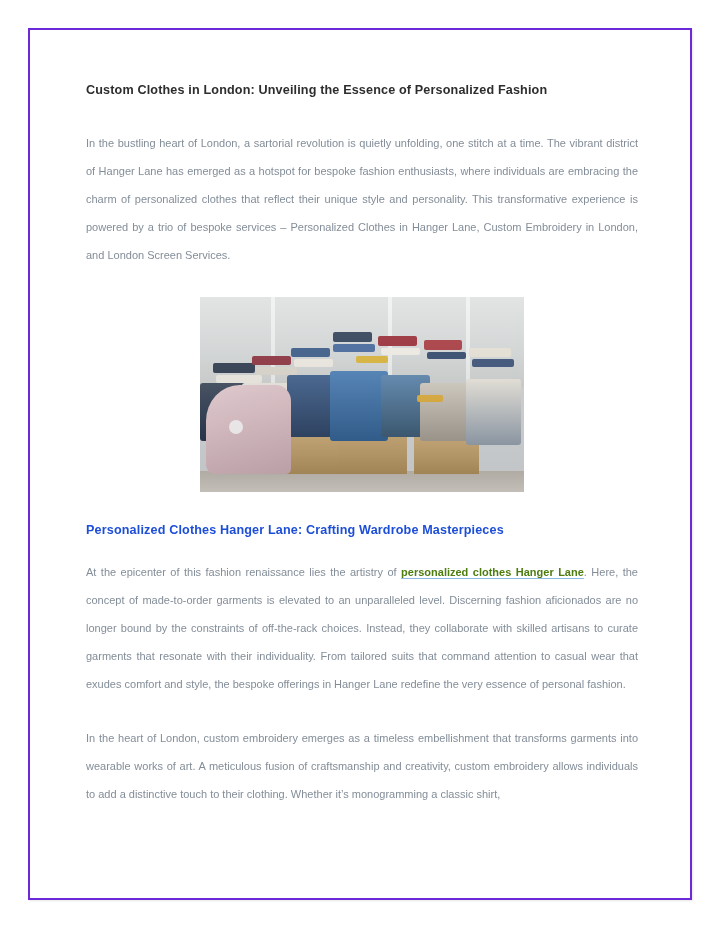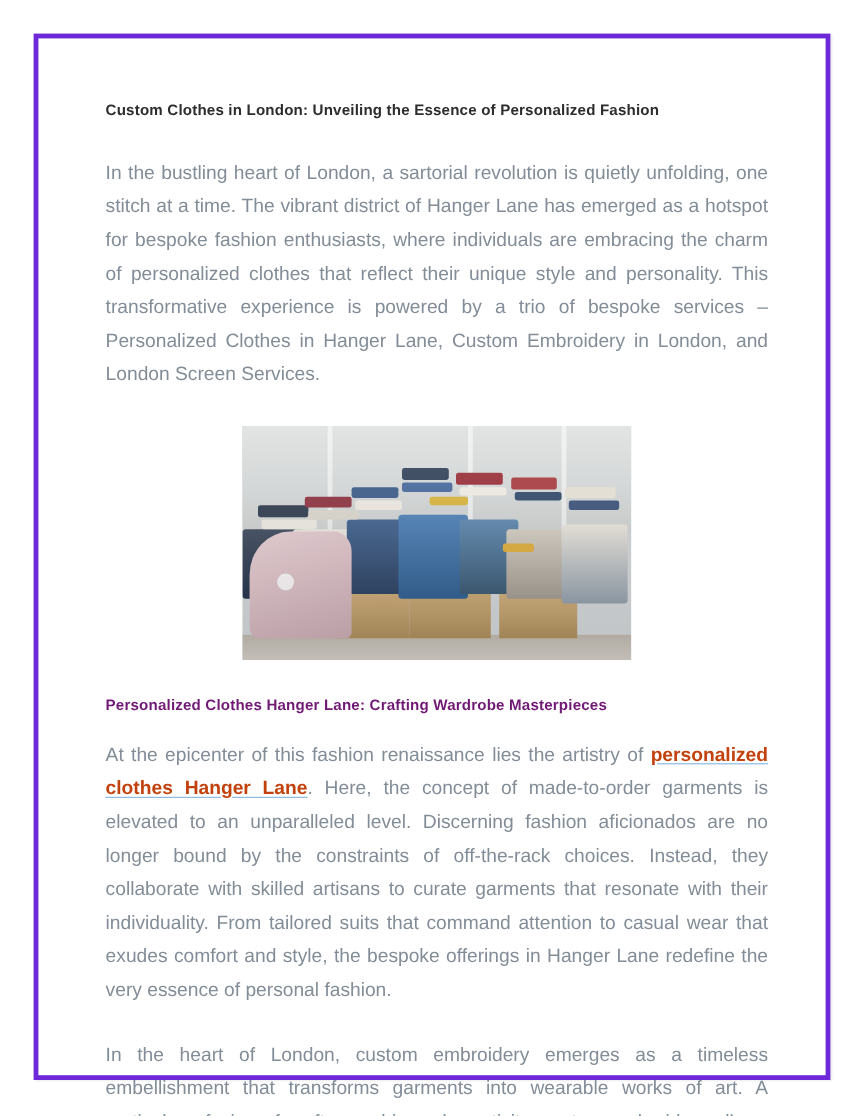--- a/index.html
+++ b/index.html
@@ -19,57 +19,57 @@
     height: 930px;
     background: #ffffff;
   }
   .page-sheet {
     position: absolute;
     left: 28px;
     top: 28px;
     width: 664px;
     height: 872px;
     background: #ffffff;
-    border: 4px solid #6d28d9;
+    border: 2px solid #6d28d9;
     box-sizing: border-box;
     box-shadow: 1px 1px 2px rgba(0,0,0,0.10);
   }
   .doc-body {
     position: absolute;
     left: 56px;
     top: 52px;
     width: 552px;
   }
   .doc-heading {
     font-size: 12.6px;
     font-weight: bold;
-    color: #701a75;
+    color: #1d4ed8;
     letter-spacing: 0.15px;
     line-height: 1.35;
     margin: 0;
     filter: blur(0.18px);
   }
   .doc-heading.title {
     color: #2d2d2d;
     margin-bottom: 30px;
   }
   .doc-heading.sub {
     margin-top: 0;
     margin-bottom: 19px;
   }
   .doc-para {
-    font-size: 16px;
+    font-size: 11px;
     line-height: 28px;
     color: #838d98;
     text-align: justify;
     margin: 0;
     filter: blur(0.22px);
   }
   .doc-para .doc-link {
-    color: #c2410c;
+    color: #4d7c0f;
     font-weight: bold;
     text-decoration: underline;
     text-decoration-color: rgba(47,127,208,0.55);
     text-underline-offset: 2px;
   }
   .spacer-26 { height: 26px; }
 
   
   .photo-wrap {
     margin: 28px 0 30px 0;

